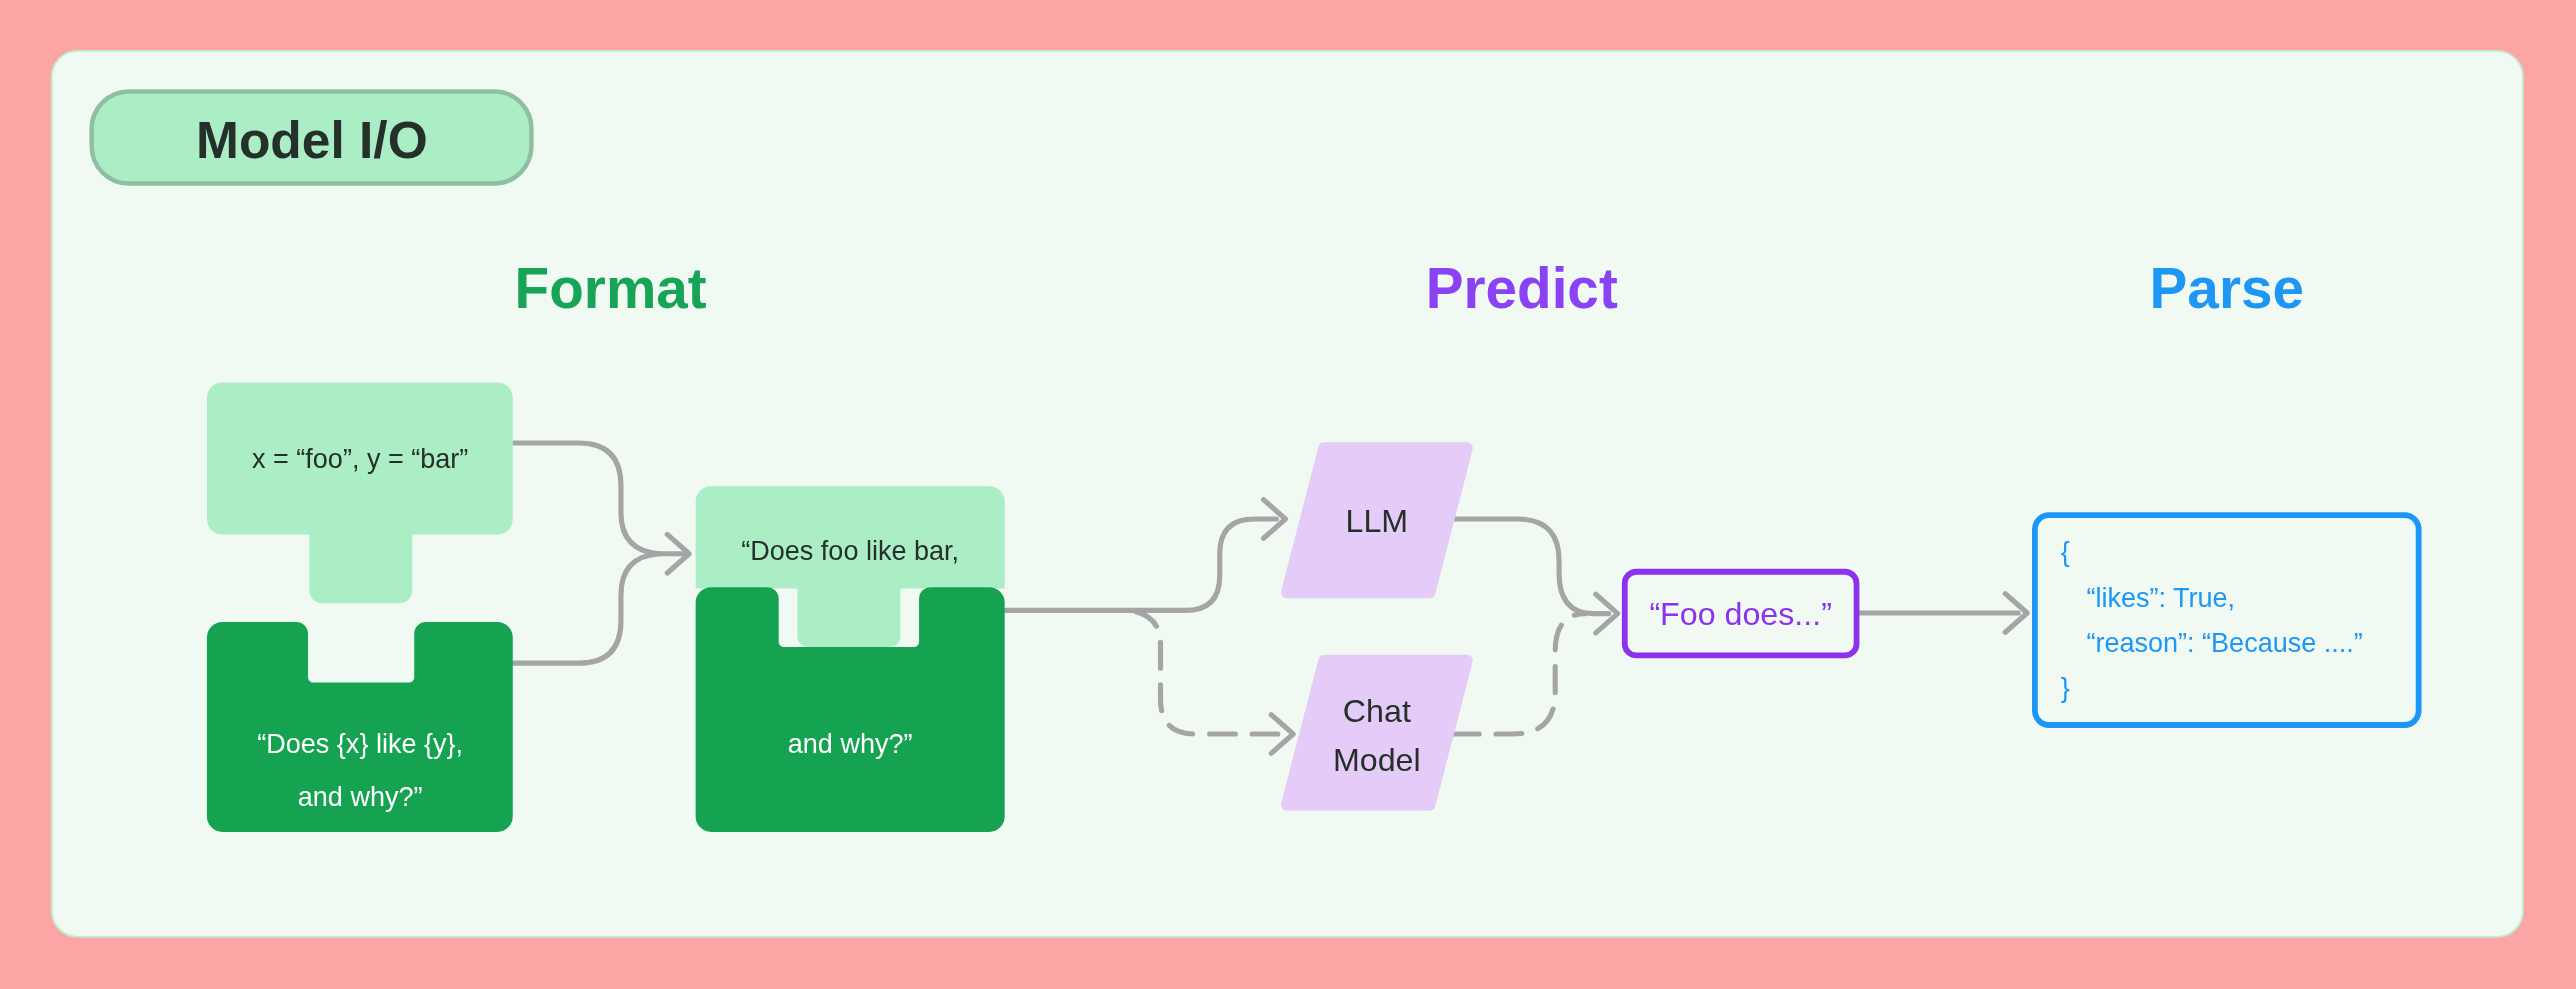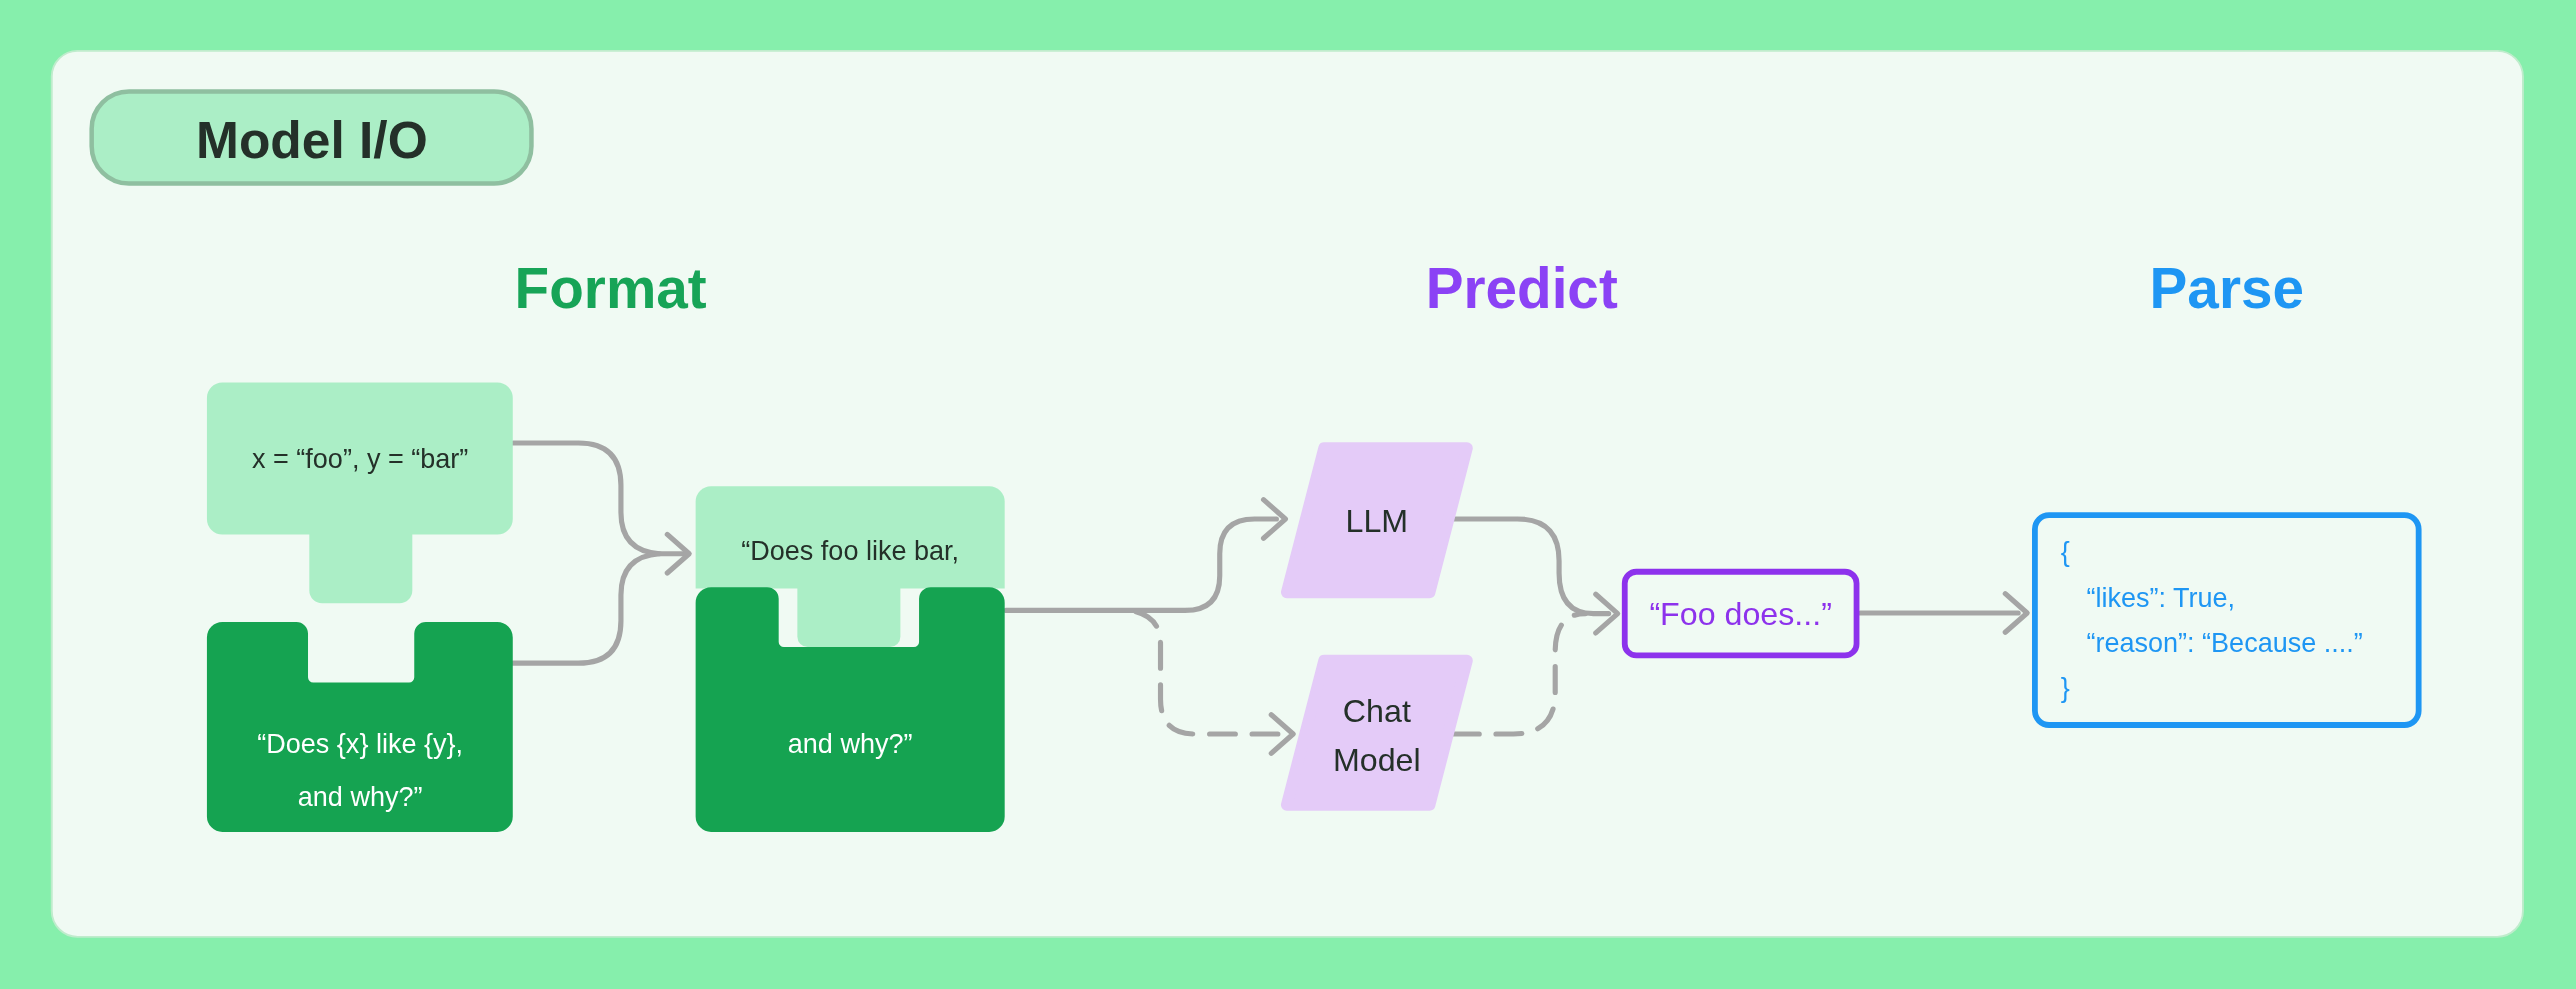--- a/index.html
+++ b/index.html
@@ -1,16 +1,16 @@
 <!DOCTYPE html>
 <html style="font-size:10.3px"><head>
 <meta charset="utf-8">
 <style>
   html,body{margin:0;padding:0;background:#ffffff;}
-  .stage{position:relative;width:2576px;height:989px;background:#86efac;overflow:hidden;}
+  .stage{position:relative;width:2576px;height:989px;background:#fca5a5;overflow:hidden;}
   svg{display:block;}
   text{font-family:"Liberation Sans","DejaVu Sans",sans-serif;}
   .heading{font-size:88px;font-weight:700;}
   .badge-label{font-size:80px;font-weight:700;}
   .block-text{font-size:42px;font-weight:400;}
   .node-text{font-size:50px;font-weight:400;}
   .code-text{font-size:42px;font-weight:400;}
 </style>
 </head>
 <body>

